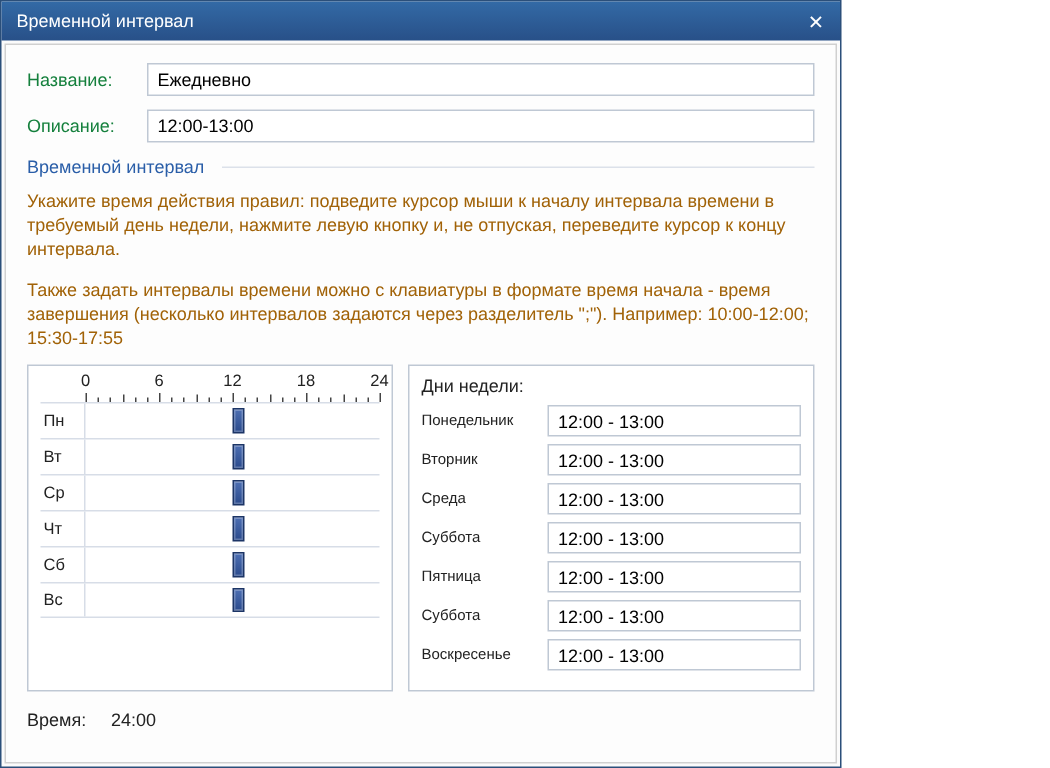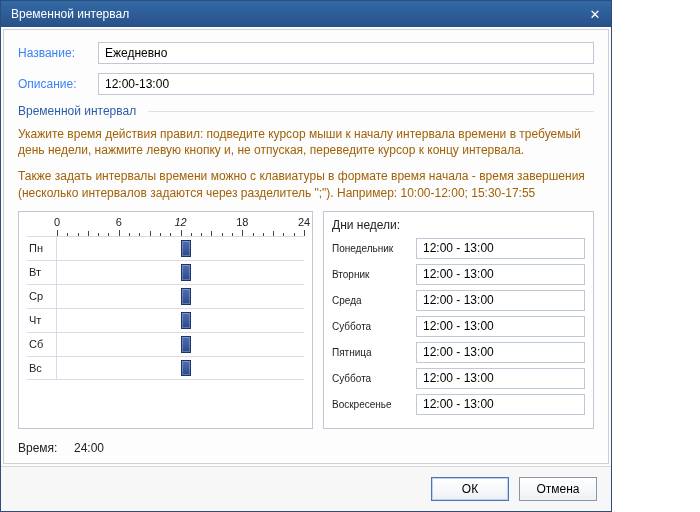--- a/index.html
+++ b/index.html
@@ -6,21 +6,21 @@
   html, body {
     margin: 0; padding: 0;
     width: 700px; height: 512px;
     font-family: "Segoe UI", Tahoma, Arial, sans-serif;
     font-size: 12px;
     background: #fff;
     color: #222;
     overflow: hidden;
   }
   .dialog {
-    width: 612px; height: 512px;
+    width: 561px; height: 512px;
     border: 1px solid #2b4f7a;
     display: flex; flex-direction: column;
     background: #fbfbfb;
     justify-content: center;
   }
   .titlebar {
     height: 26px;
     background: #2b5797;
     background: linear-gradient(#336aa6, #285088);
     color: #fff;
@@ -40,21 +40,21 @@
     padding: 12px 14px 8px 14px;
     border: 1px solid #d0d0d0;
     margin: 2px;
     background: #fdfdfd;
     overflow: hidden;
   }
   .form-row {
     display: flex; align-items: center;
     margin-bottom: 9px;
   }
-  .form-row .lbl { width: 80px; color: #3b82f6; }
+  .form-row .lbl { width: 80px; color: #15803d; }
   .form-row input[type="text"] {
     flex: 1;
     height: 22px;
     border: 1px solid #bfc8d4;
     padding: 1px 6px;
     font: inherit;
     background: #fff;
   }
   .section-head {
     color: #2a5ea8;
@@ -221,21 +221,21 @@
               <span style="left: 75%; height: 6px;"></span>
               <span style="left: 79.1667%; height: 3px;"></span>
               <span style="left: 83.3333%; height: 3px;"></span>
               <span style="left: 87.5%; height: 5px;"></span>
               <span style="left: 91.6667%; height: 3px;"></span>
               <span style="left: 95.8333%; height: 3px;"></span>
               <span style="left: 100%; height: 6px;"></span>
             </div>
             <span class="lbl-tick" style="left: 0%;">0</span>
             <span class="lbl-tick" style="left: 25%;">6</span>
-            <span class="lbl-tick" style="left: 50%; font-style: italic;">12</span>
+            <span class="lbl-tick" style="left: 50%;">12</span>
             <span class="lbl-tick" style="left: 75%;">18</span>
             <span class="lbl-tick" style="left: 100%;">24</span>
           </div>
         <div class="rows" id="rows">
             <div class="day-row">
               <div class="dl">Пн</div>
               <div class="track">
                 <div class="interval" style="left: 50%; width: 4.16667%;"></div>
               </div>
             </div>
@@ -308,18 +308,14 @@
 
     </div>
 
     <div class="time-row">
       <span class="lbl">Время:</span>
       <span>24:00</span>
     </div>
 
   </div>
 
-  <div class="footer">
-    <button class="btn primary">ОК</button>
-    <button class="btn">Отмена</button>
-  </div>
 
 </div>
 
 </body></html>

